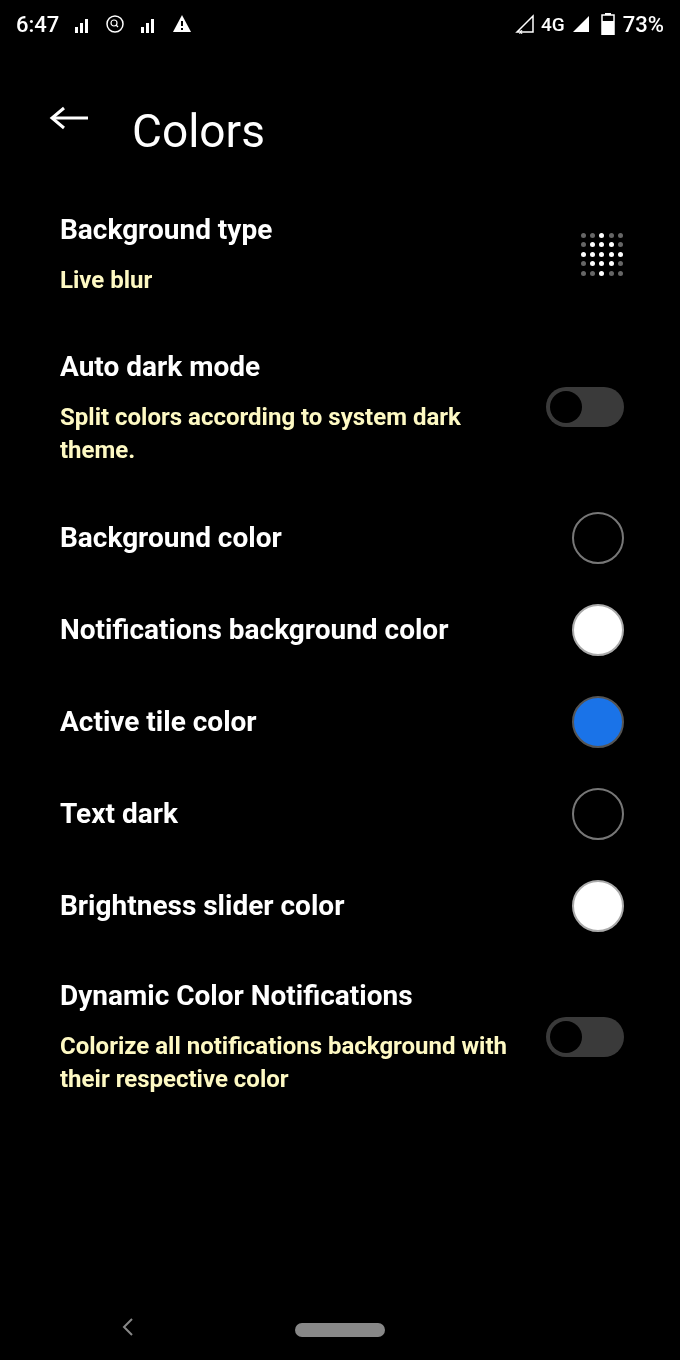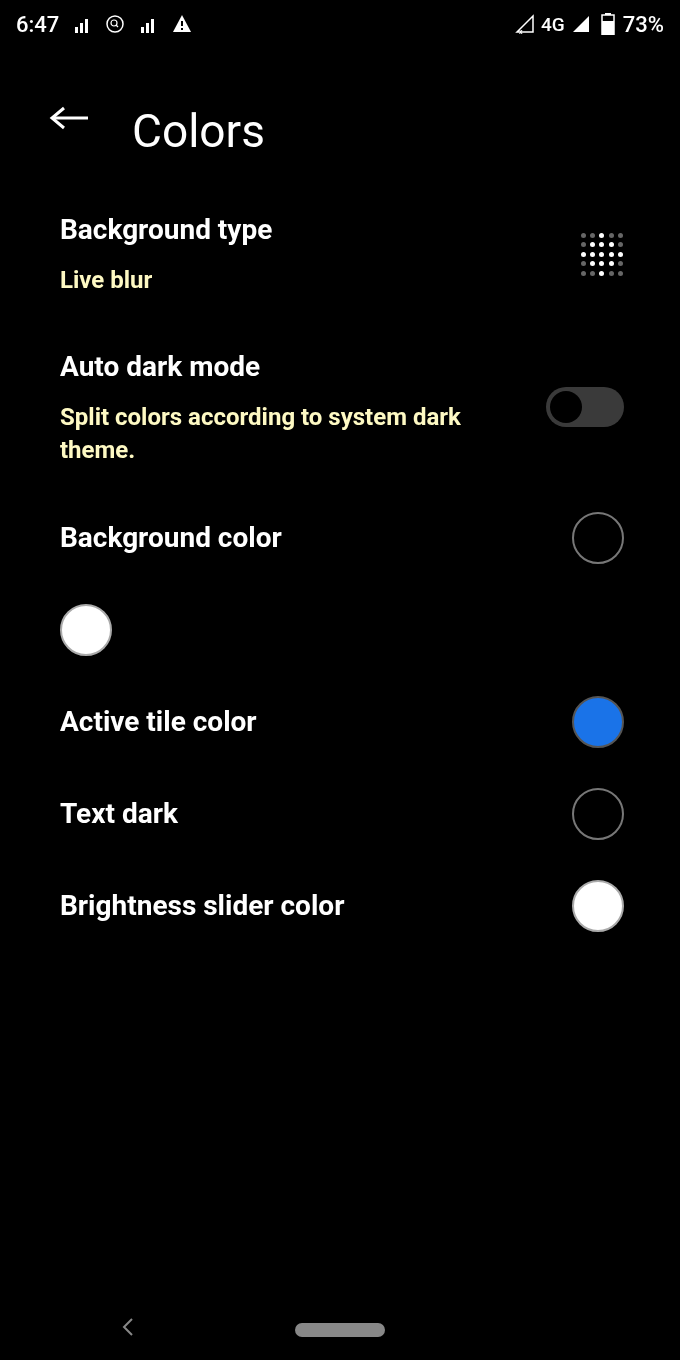--- a/index.html
+++ b/index.html
@@ -243,20 +243,23 @@
   </div>
 
   <div class="setting-item compact">
     <div class="setting-text">
       <div class="setting-title">Background color</div>
     </div>
     <div class="color-swatch" style="background:#000"></div>
   </div>
 
   <div class="setting-item compact">
+    <div class="setting-text">
+      <div class="setting-title">Notifications background color</div>
+    </div>
     <div class="color-swatch" style="background:#fff;border-color:#aaa"></div>
   </div>
 
   <div class="setting-item compact">
     <div class="setting-text">
       <div class="setting-title">Active tile color</div>
     </div>
     <div class="color-swatch" style="background:#1a73e8;border-color:#555"></div>
   </div>
 
@@ -267,20 +270,27 @@
     <div class="color-swatch" style="background:#000"></div>
   </div>
 
   <div class="setting-item compact">
     <div class="setting-text">
       <div class="setting-title">Brightness slider color</div>
     </div>
     <div class="color-swatch" style="background:#fff;border-color:#aaa"></div>
   </div>
 
+  <div class="setting-item">
+    <div class="setting-text">
+      <div class="setting-title">Dynamic Color Notifications</div>
+      <div class="setting-sub">Colorize all notifications background with their respective color</div>
+    </div>
+    <div class="toggle"></div>
+  </div>
 
 
 </div>
 
 <div class="nav-bar">
   <span class="nav-back">
     <svg width="16" height="24" viewBox="0 0 16 24">
         <polyline points="12,4 4,12 12,20" fill="none" stroke="#888" stroke-width="2"></polyline>
       </svg>
   </span>

